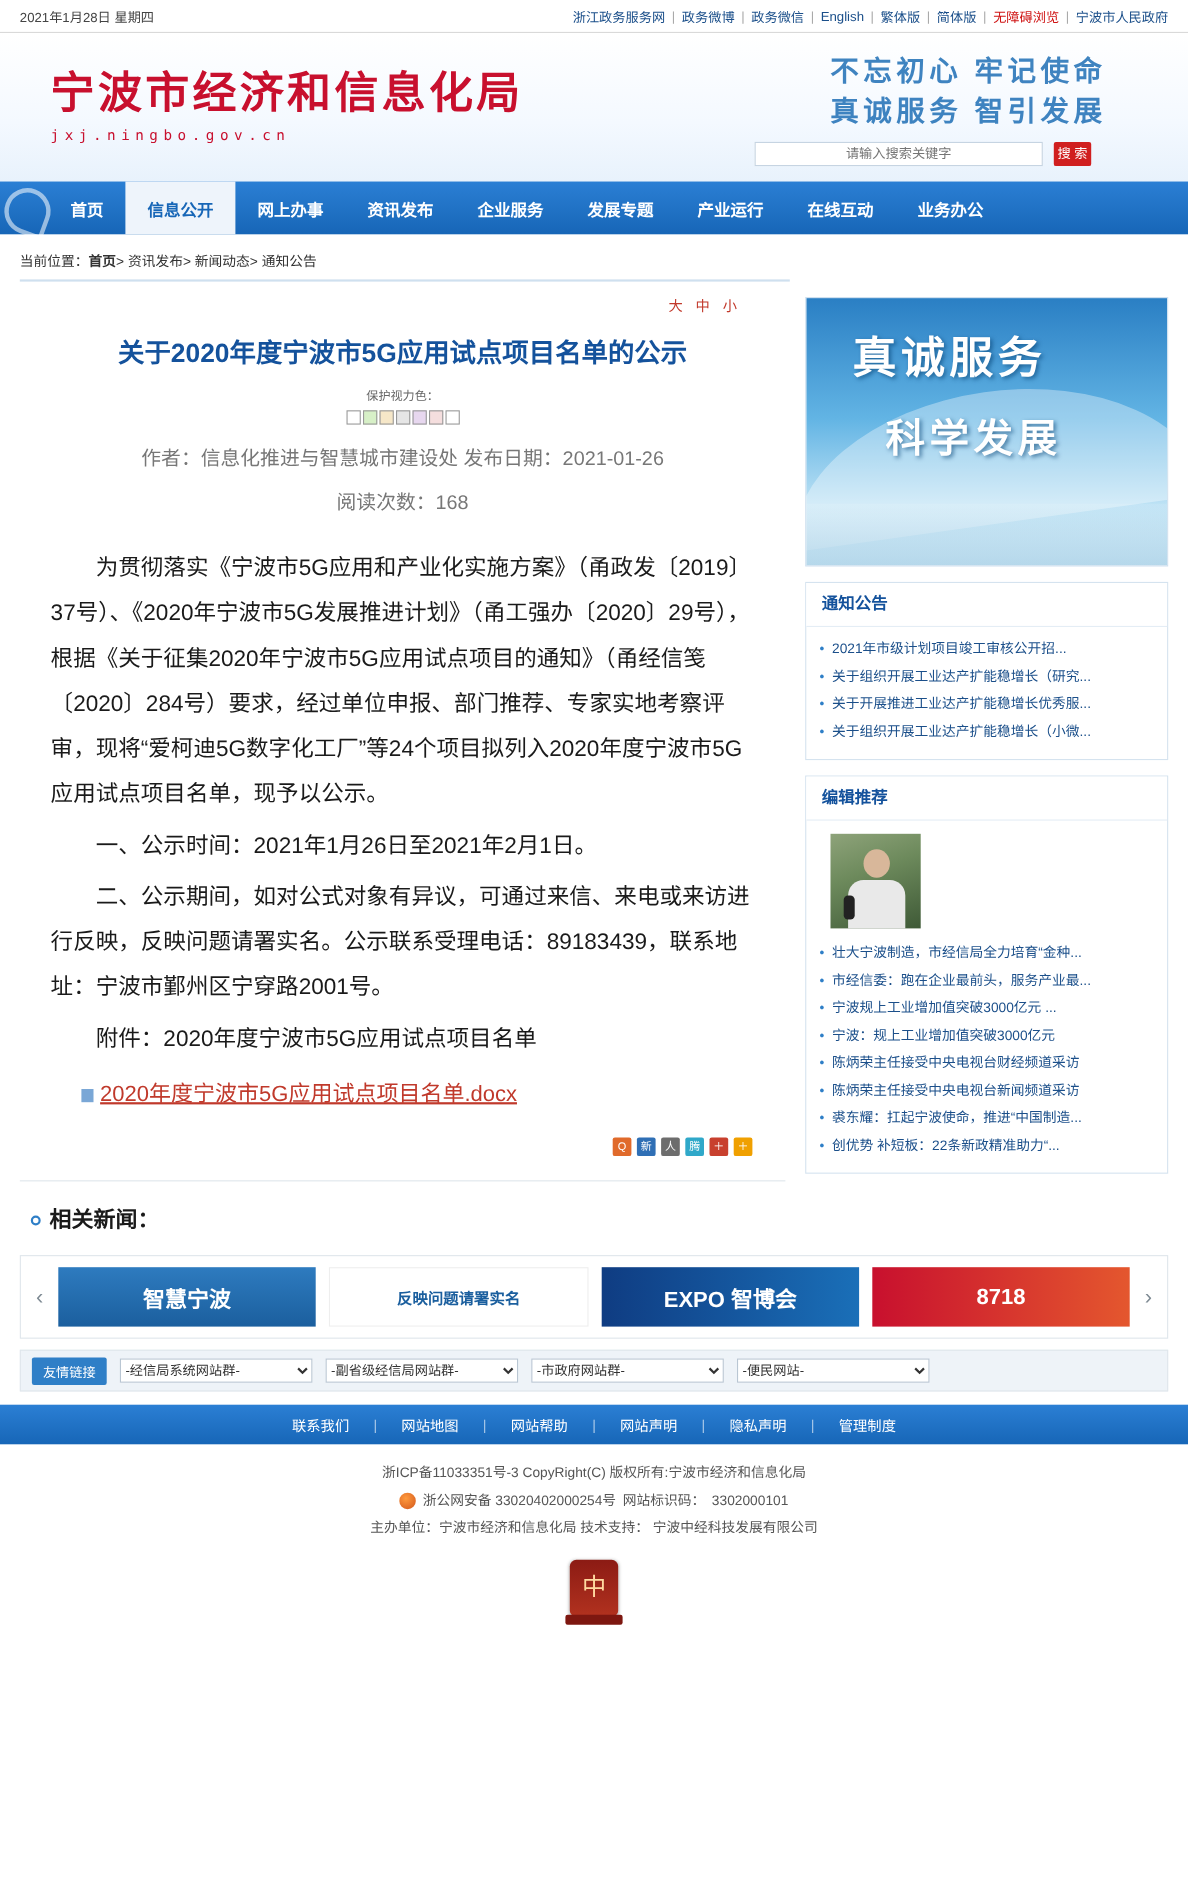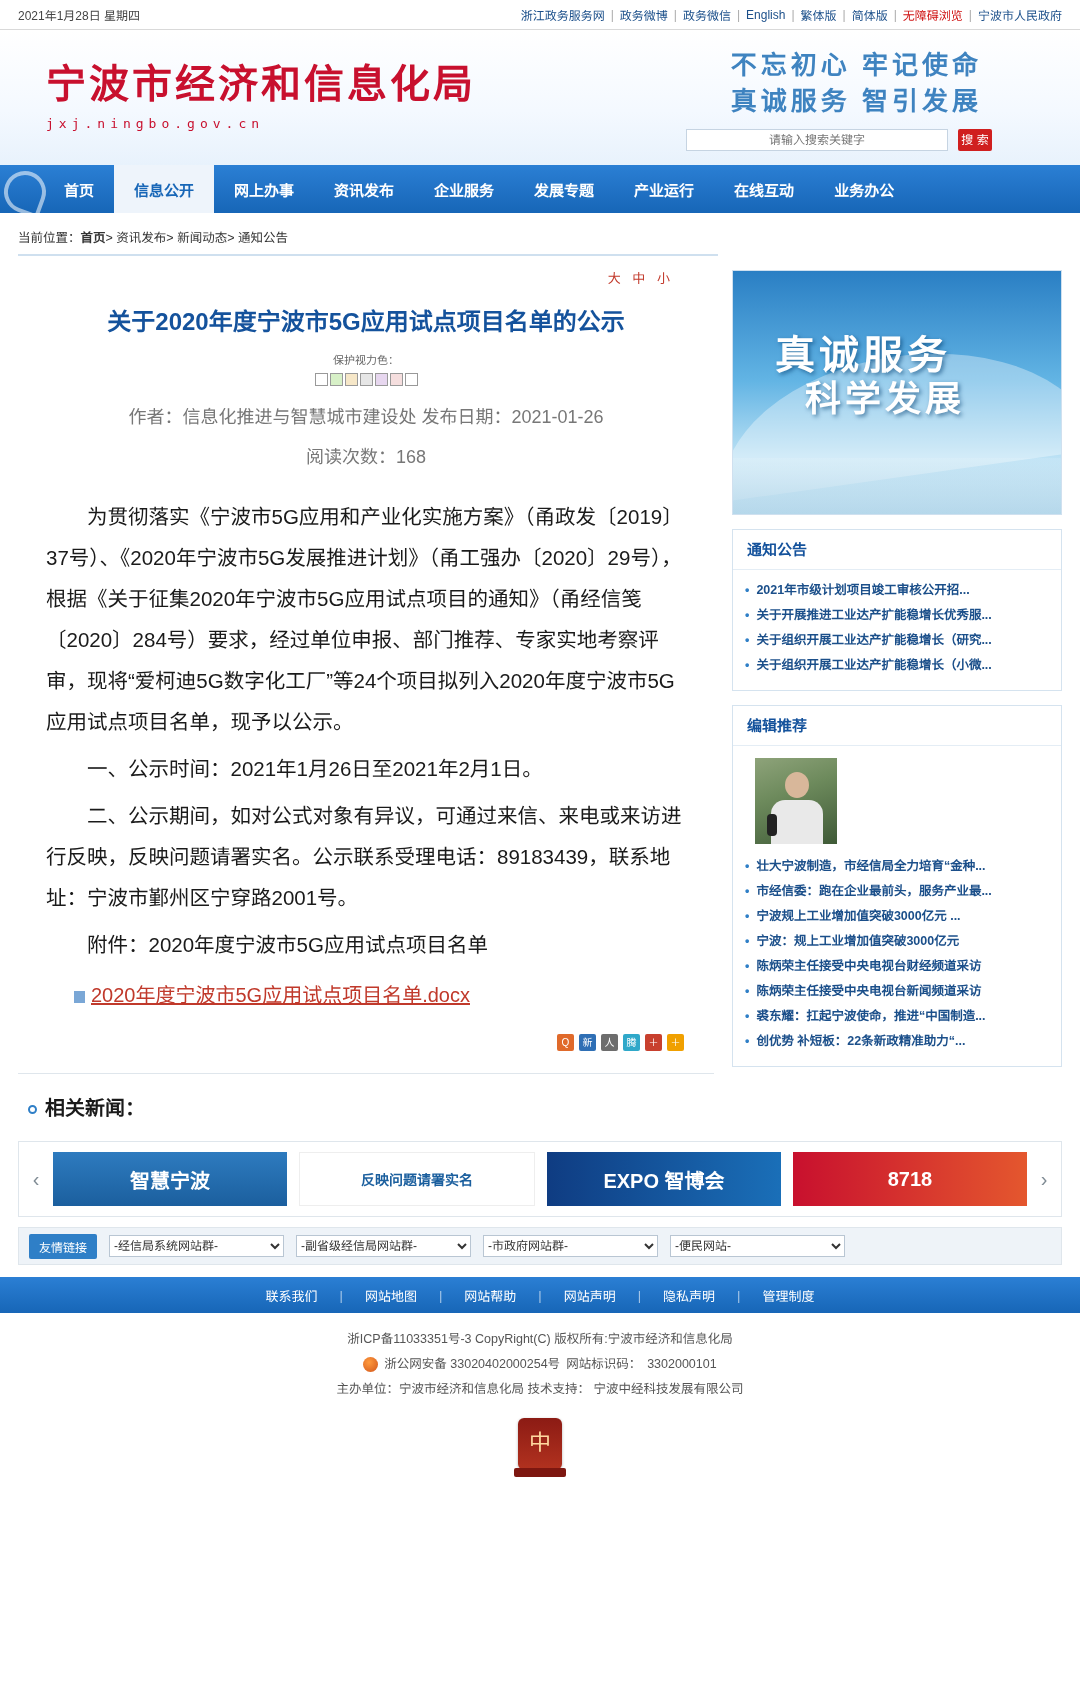--- a/index.html
+++ b/index.html
@@ -44,21 +44,21 @@
   .banner .logo-title {
     font-size: 40px; font-weight: bold; color: #c8102e;
     letter-spacing: 3px;
     font-family: "DejaVu Serif", serif;
   }
   .banner .logo-sub {
     font-size: 13px; color: #c8102e; letter-spacing: 5px; margin-top: 6px;
     font-family: "DejaVu Sans Mono", monospace;
   }
   .banner .slogan {
-    position: absolute; right: 98px; top: 18px;
+    position: absolute; right: 74px; top: 18px;
     color: #1f6fb6; font-weight: bold; text-align: right;
     font-size: 26px; line-height: 34px; letter-spacing: 4px;
     opacity: 0.85;
   }
   .banner .slogan .row2 { margin-top: 2px; }
   .search-box {
     position: absolute; right: 88px; bottom: 14px;
     display: flex; align-items: center;
   }
   .search-box input {
@@ -188,21 +188,21 @@
     background: linear-gradient(180deg,#2a7fc4 0%,#62b4e4 45%,#bfe3f5 78%,#e8f5fb 100%);
     position: relative; overflow: hidden;
     border: 1px solid #cfe0ef;
   }
   .side-pic .t1, .side-pic .t2 {
     position: absolute; color: #fff; font-weight: bold;
     font-family: "DejaVu Serif", serif;
     text-shadow: 2px 2px 4px rgba(0,60,110,.6);
     letter-spacing: 4px;
   }
-  .side-pic .t1 { font-size: 40px; left: 42px; top: 52px; }
+  .side-pic .t1 { font-size: 40px; left: 42px; top: 22px; }
   .side-pic .t2 { font-size: 36px; left: 72px; top: 98px; }
   .side-pic .wave {
     position: absolute; left: -20px; bottom: 38px;
     width: 380px; height: 120px;
     background: rgba(255,255,255,.35);
     border-radius: 50% 50% 0 0 / 100% 100% 0 0;
     transform: rotate(-8deg);
   }
   .side-pic .city {
     position: absolute; bottom: 0; left: 0; right: 0; height: 56px;
@@ -215,21 +215,21 @@
     padding-left: 14px;
     font-size: 15px; font-weight: bold; color: #14529c;
     border-bottom: 1px solid #e4edf5;
     background: #fff;
   }
   .panel-bd { padding: 8px 12px 12px 12px; }
   .panel-bd li {
     list-style: none;
     font-size: 12.5px; color: #1b4f8a;
     line-height: 25px;
-    white-space: nowrap; overflow: hidden; text-overflow: ellipsis; font-weight: bold;
+    white-space: nowrap; overflow: hidden; text-overflow: ellipsis;
   }
   .panel-bd ul { margin: 0; padding: 0; }
   .panel-bd li:before {
     content: "•"; color: #2f7fc7; margin-right: 7px;
   }
   .rec-photo {
     width: 82px; height: 86px; margin: 4px auto 10px 10px;
     background: linear-gradient(160deg,#8ea37a 0%, #6d8a5c 40%, #3f5a37 100%);
     position: relative; overflow: hidden;
   }
@@ -440,22 +440,22 @@
         <div class="city"></div>
         <div class="t1">真诚服务</div>
         <div class="t2">科学发展</div>
       </div>
 
       <div class="panel">
         <div class="panel-hd">通知公告</div>
         <div class="panel-bd">
           <ul>
             <li>2021年市级计划项目竣工审核公开招...</li>
+            <li>关于组织开展工业达产扩能稳增长（研究...</li>
             <li>关于开展推进工业达产扩能稳增长优秀服...</li>
-            <li>关于组织开展工业达产扩能稳增长（研究...</li>
             <li>关于组织开展工业达产扩能稳增长（小微...</li>
           </ul>
         </div>
       </div>
 
       <div class="panel">
         <div class="panel-hd">编辑推荐</div>
         <div class="panel-bd">
           <div class="rec-photo">
             <span class="head"></span>

